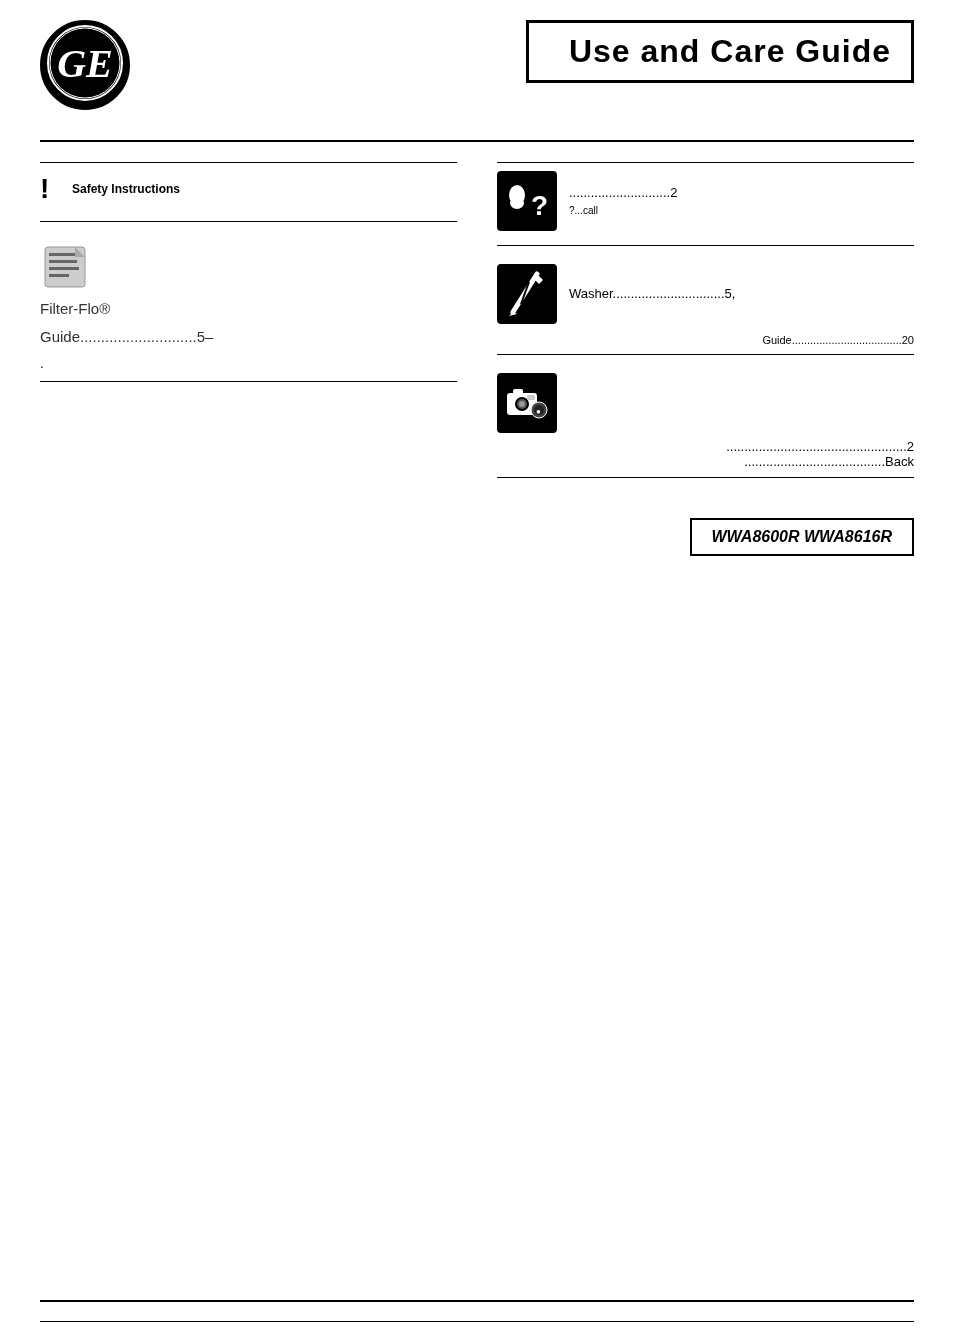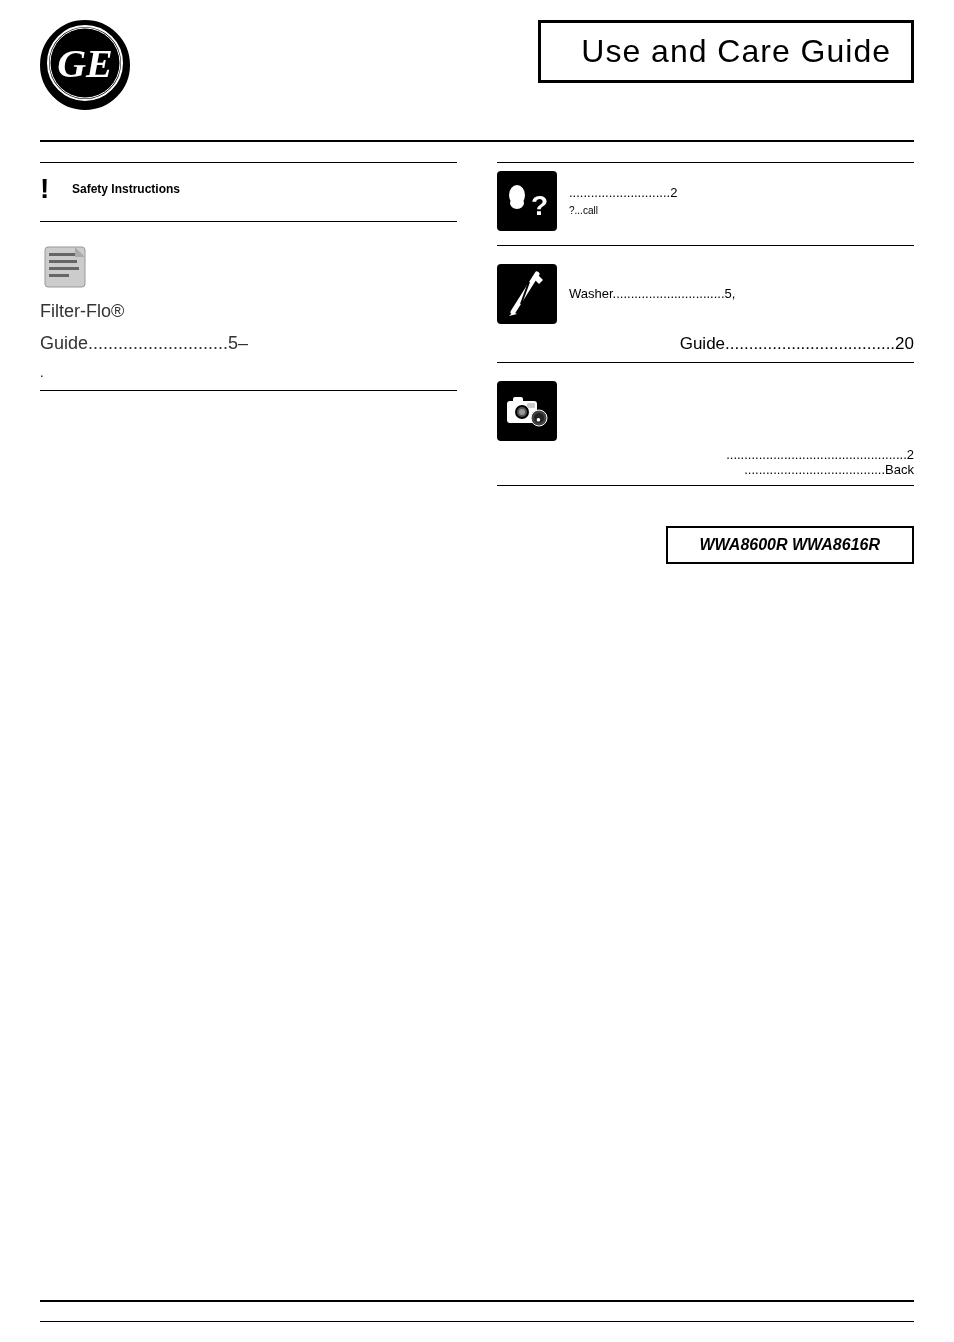--- a/index.html
+++ b/index.html
@@ -34,21 +34,21 @@
     }
 
     .title-box {
       border: 3px solid #000;
       padding: 10px 20px;
       background: #fff;
     }
 
     .title-box span {
       font-size: 32px;
-      font-weight: 400;
+      font-weight: 700;
       font-family: Arial Black, Arial, sans-serif;
       letter-spacing: 1px;
       margin-left: 20px;
     }
 
     
     .top-divider {
       border: none;
       border-top: 2px solid #000;
       margin: 10px 0 20px 0;
@@ -99,21 +99,21 @@
       min-width: 20px;
     }
 
     .section-title {
       font-size: 12px;
       font-weight: 900;
       font-family: Arial Black, Arial, sans-serif;
     }
 
     .section-text {
-      font-size: 18px;
+      font-size: 15px;
       color: #333;
       margin-top: 5px;
       line-height: 1.5;
     }
 
     
     .icon-box {
       width: 60px;
       height: 60px;
       background: #000;
@@ -181,21 +181,21 @@
     }
 
     .right-section-content {
       font-size: 13px;
       line-height: 1.6;
     }
 
     
     .model-box {
       border: 2px solid #000;
-      padding: 8px 32px;
+      padding: 8px 20px;
       display: inline-block;
       align-self: flex-end;
       margin-top: 10px;
     }
 
     .model-text {
       font-size: 16px;
       font-style: italic;
       font-weight: bold;
     }
@@ -327,21 +327,21 @@
               <polygon points="38,8 44,14 40,18 34,12" fill="#fff"></polygon>
               <polygon points="14,46 10,50 18,48" fill="#fff"></polygon>
 
               <line x1="30" y1="16" x2="22" y2="38" stroke="#000" stroke-width="2"></line>
             </svg>
           </div>
           <div class="right-section-content">
             <div style="font-size:13px; text-align:left;">Washer...............................5,</div>
           </div>
         </div>
-        <div style="text-align:right; font-size:17px; padding-top:4px;">Guide....................................20</div>
+        <div style="text-align:right; font-size:11px; padding-top:4px;">Guide....................................20</div>
       </div>
 
       <div class="right-section">
         <div class="right-section-header">
           <div class="camera-icon-box">
             <svg width="56" height="56" viewBox="0 0 56 56">
               <rect x="1" y="1" width="54" height="54" rx="4" fill="#000"></rect>
 
               <rect x="8" y="18" width="30" height="22" rx="3" fill="#fff"></rect>
 

